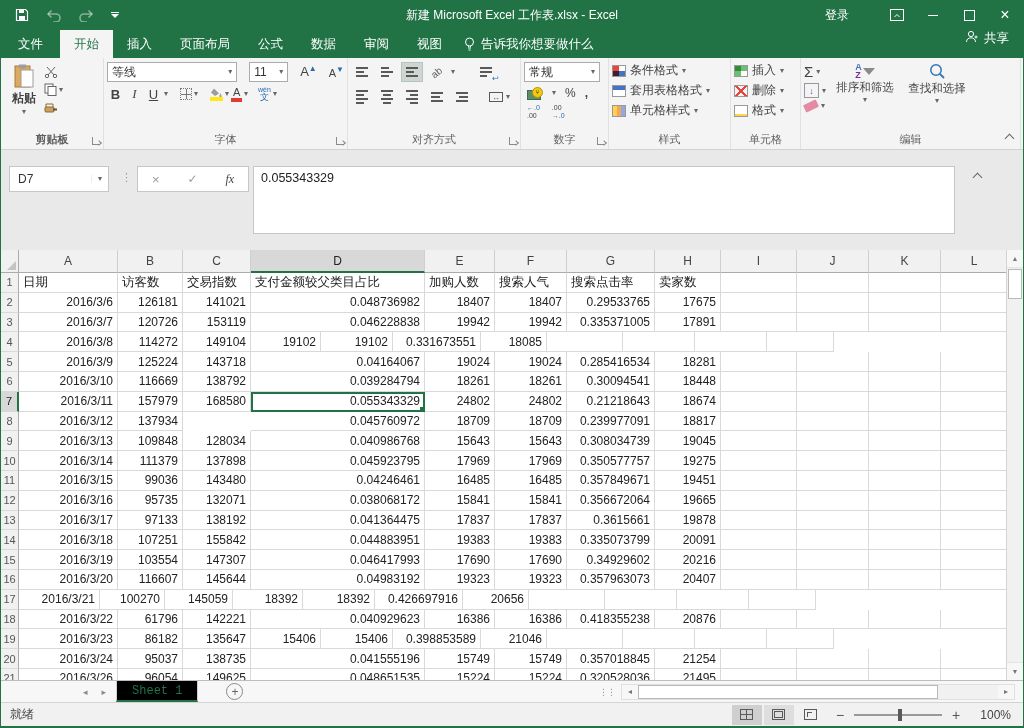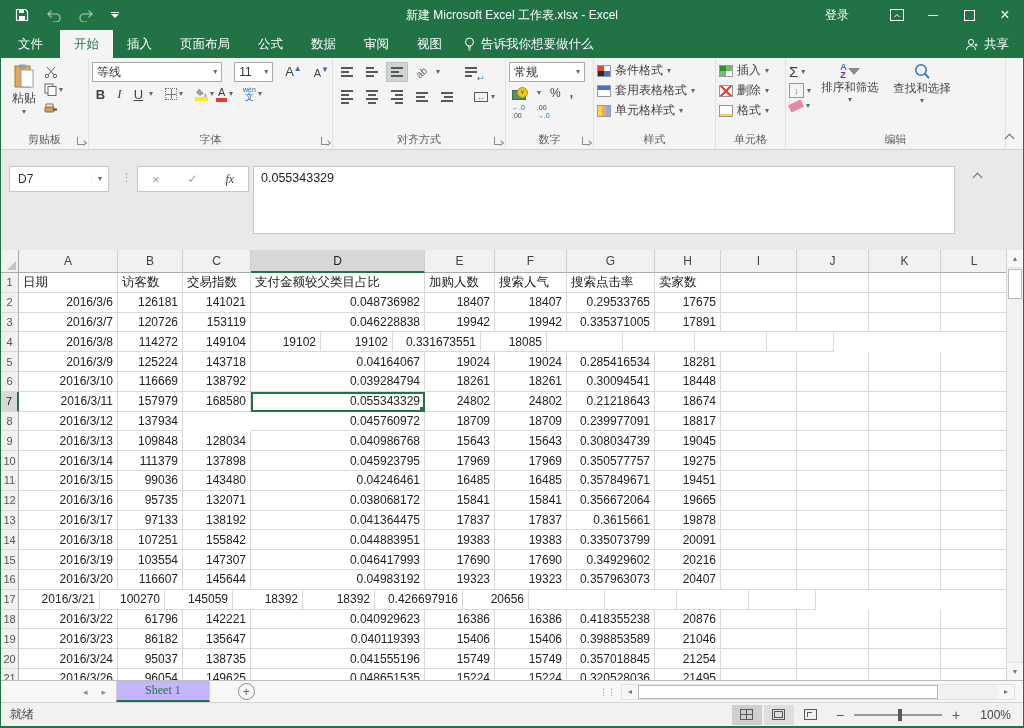--- a/index.html
+++ b/index.html
@@ -20,31 +20,31 @@
   .min-ic{width:10px;border-top:1px solid #fff;display:inline-block;}
   .max-ic{width:9px;height:9px;border:1px solid #fff;display:inline-block;}
   .close-ic{font-size:16px;line-height:1;}
   
   .tabrow{position:absolute;top:30px;left:0;right:0;height:28px;background:#217346;display:flex;align-items:stretch;color:#fff;font-size:12.5px;}
   .tab{padding:0 14px;display:flex;align-items:center;cursor:default;}
   .filetab{padding:0 17px;}
   .tablist{display:flex;align-items:stretch;}
   .tab.active{background:#f4f4f4;color:#217346;}
   .tellme{display:flex;align-items:center;gap:6px;margin-left:8px;}
-  .share{margin-left:auto;display:flex;align-items:center;gap:5px;padding-right:14px;}
+  .share{margin-left:auto;display:flex;gap:5px;padding-right:14px;}
   
   .ribbon{position:absolute;top:58px;left:0;right:0;height:92px;background:#f4f4f4;border-bottom:1px solid #d2d2d2;display:flex;box-sizing:border-box;}
   .rgroup{position:relative;border-right:1px solid #e1e1e1;box-sizing:border-box;padding:4px 3px 17px 3px;}
   .glabel{position:absolute;bottom:2px;left:0;right:0;text-align:center;font-size:11px;color:#5f5f5f;}
   .launcher{position:absolute;right:3px;bottom:4px;width:7px;height:7px;border-left:1px solid #8a8a8a;border-bottom:1px solid #8a8a8a;}
   .launcher::after{content:"";position:absolute;right:0;bottom:0;width:3px;height:3px;border-right:1px solid #8a8a8a;border-bottom:1px solid #8a8a8a;transform:translate(1px,1px) rotate(-45deg);}
   .rbtn{display:inline-flex;align-items:center;justify-content:center;cursor:default;}
   .rbtn.on{background:#cfd6d2;border:1px solid #b8c2bc;}
   
-  .g-clip{width:88px;display:flex;}
+  .g-clip{width:103px;display:flex;font-weight:bold;}
   .paste{width:40px;display:flex;flex-direction:column;align-items:center;font-size:12px;color:#444;padding-top:2px;gap:1px;}
   .clipsmall{display:flex;flex-direction:column;gap:5px;padding-top:4px;align-items:flex-start;}
   .csrow{display:flex;align-items:center;gap:2px;}
   
   .g-font{width:244px;}
   .frow{display:flex;align-items:center;gap:12px;margin-bottom:4px;}
   .selbox{background:#fff;border:1px solid #ababab;height:20px;display:flex;align-items:center;font-size:12px;color:#333;padding:0 4px;box-sizing:border-box;}
   .selbox .dd{margin-left:auto;}
   .fontname{width:152px;}
   .fontsize{width:44px;}
@@ -130,21 +130,21 @@
   .cell.txt{justify-content:flex-start;font-size:12.5px;}
   .cell.selcell{outline:2px solid #217346;outline-offset:-2px;position:relative;z-index:2;}
   .cell.selcell::after{content:"";position:absolute;right:0;bottom:0;width:4px;height:4px;background:#217346;}
   .vscroll{position:absolute;top:250px;right:0;width:17px;height:430px;background:#f1f1f1;border-left:1px solid #d4d4d4;box-sizing:border-box;}
   .vsbtn{height:17px;display:flex;align-items:center;justify-content:center;font-size:7px;color:#777;background:#f7f7f7;border-bottom:1px solid #e3e3e3;}
   .vsbtn.bot{position:absolute;bottom:0;left:0;right:0;border-top:1px solid #e3e3e3;border-bottom:none;}
   .vsthumb{position:absolute;top:19px;left:1px;right:1px;height:30px;background:#fff;border:1px solid #b8b8b8;box-sizing:border-box;}
   
   .sheetbar{position:absolute;top:680px;left:0;right:0;height:22px;background:#f7f7f7;border-top:1px solid #bdbdbd;display:flex;align-items:stretch;box-sizing:border-box;font-size:12px;}
   .snav{display:flex;align-items:center;gap:14px;padding-left:82px;color:#8a8a8a;font-size:9px;}
-  .sheettab{margin-left:10px;background:#c4b5fd;border-left:1px solid #d0d0d0;border-right:1px solid #d0d0d0;border-bottom:2px solid #217346;color:#217346;display:flex;align-items:center;padding:0 28px;box-sizing:border-box;font-family:Liberation Serif, serif;}
+  .sheettab{margin-left:10px;background:#000000;border-left:1px solid #d0d0d0;border-right:1px solid #d0d0d0;border-bottom:2px solid #217346;color:#217346;display:flex;align-items:center;padding:0 15px;box-sizing:border-box;font-family:Liberation Mono, monospace;}
   .addsheet{width:15px;height:15px;border:1px solid #8a8a8a;border-radius:50%;color:#666;display:flex;align-items:center;justify-content:center;font-size:12px;margin:auto 0 auto 28px;line-height:1;}
   .hsplit{margin-left:auto;align-self:center;color:#9a9a9a;font-size:9px;letter-spacing:-1px;padding-right:6px;}
   .hscroll{width:394px;align-self:center;height:16px;display:flex;align-items:stretch;margin-right:8px;background:#f1f1f1;border:1px solid #e0e0e0;box-sizing:border-box;}
   .hsbtn{width:16px;display:flex;align-items:center;justify-content:center;color:#777;font-size:8px;background:#f7f7f7;}
   .hstrack{flex:1;position:relative;}
   .hsthumb{position:absolute;left:0;top:0;bottom:0;width:300px;background:#fff;border:1px solid #b8b8b8;box-sizing:border-box;}
   
   .statusbar{position:absolute;top:702px;left:0;right:0;height:26px;background:#f1f1f1;border-top:1px solid #d4d4d4;border-bottom:2px solid #217346;box-sizing:border-box;display:flex;align-items:center;font-size:12px;color:#444;}
   .ready{padding-left:9px;}
   .sbright{margin-left:auto;display:flex;align-items:center;padding-right:12px;gap:2px;}
@@ -819,21 +819,20 @@
           <div class="cell num" style="width: 76px;"></div>
           <div class="cell num" style="width: 72px;"></div>
           <div class="cell num" style="width: 72px;"></div>
           <div class="cell num" style="width: 67px;"></div>
         </div>
         <div class="grow">
           <div class="rownum">19</div>
           <div class="cell num" style="width: 99px;">2016/3/23</div>
           <div class="cell num" style="width: 65px;">86182</div>
           <div class="cell num" style="width: 68px;">135647</div>
-          <div class="cell num" style="width: 174px;">0.040119393</div>
           <div class="cell num" style="width: 70px;">15406</div>
           <div class="cell num" style="width: 72px;">15406</div>
           <div class="cell num" style="width: 88px;">0.398853589</div>
           <div class="cell num" style="width: 66px;">21046</div>
           <div class="cell num" style="width: 76px;"></div>
           <div class="cell num" style="width: 72px;"></div>
           <div class="cell num" style="width: 72px;"></div>
           <div class="cell num" style="width: 67px;"></div>
         </div>
         <div class="grow">

